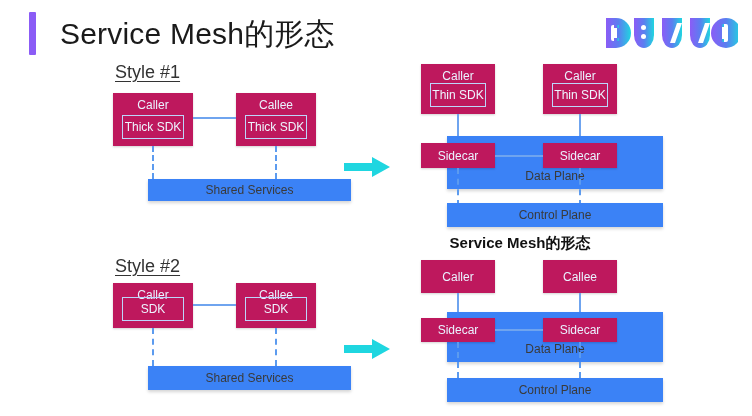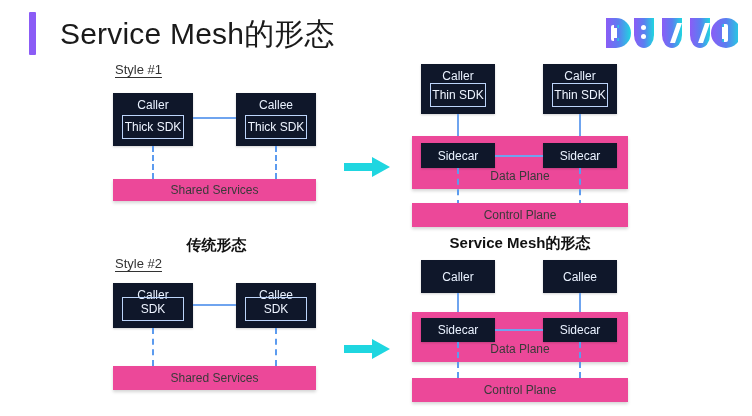--- a/index.html
+++ b/index.html
@@ -24,50 +24,51 @@
 
   
   .logo{
     position:absolute;right:14px;top:16px;
     display:flex;align-items:center;gap:3px;
   }
   .logo svg{display:block;}
 
   
   .lbl-style{
-    position:absolute;font-size:13px;color:#333;
+    position:absolute;font-size:18px;color:#333;
     text-decoration:underline;text-underline-offset:3px;white-space:nowrap;
   }
   .lbl-section{
     position:absolute;font-size:15px;font-weight:bold;color:#111;
     white-space:nowrap;text-align:center;
   }
 
   .node{
-    position:absolute;background:#0f172a;box-sizing:border-box;
+    position:absolute;background:#be185d;box-sizing:border-box;
     box-shadow:0 1px 2px rgba(0,0,0,.18);
   }
   .node .node-title{
     position:absolute;left:0;right:0;top:5px;
     text-align:center;color:#eaf2ff;font-size:12px;line-height:14px;
     white-space:nowrap;
   }
   .node.center-only .node-title{
     top:50%;transform:translateY(-50%);
   }
   .sdk{
     position:absolute;left:9px;right:9px;bottom:7px;height:24px;
     border:1px solid #bdd5fb;box-sizing:border-box;
     display:flex;align-items:center;justify-content:center;
     color:#eef4ff;font-size:12px;white-space:nowrap;
   }
 
   .panel{
-    position:absolute;background:#ec4899;box-sizing:border-box;
+    position:absolute;background:#3b82f6;box-sizing:border-box;
     box-shadow:0 2px 3px rgba(0,0,0,.17);
+    margin-left:35px;
   }
   .panel-label{
     position:absolute;left:0;right:0;bottom:6px;text-align:center;
     color:#3a3a3a;font-size:12px;white-space:nowrap;
   }
   .panel.center .panel-label{
     bottom:auto;top:50%;transform:translateY(-50%);
   }
 
   .hline{position:absolute;height:2px;background:#6fa4ef;}
@@ -174,21 +175,20 @@
   <div class="panel center" style="left:412px;top:203px;width:216px;height:24px;">
     <div class="panel-label">Control Plane</div>
   </div>
 
   <div class="arrow" style="left:344px;top:155px;">
     <svg width="46" height="24" viewBox="0 0 46 24" aria-hidden="true">
       <path d="M0 8 H28 V2 L46 12 L28 22 V16 H0 Z" fill="#1fd6e0"></path>
     </svg>
   </div>
 
-  <div class="lbl-section" style="left:115px;top:236px;width:203px;">传统形态</div>
   <div class="lbl-section" style="left:412px;top:234px;width:216px;">Service Mesh的形态</div>
 
   <div class="lbl-style" style="left:115px;top:256px;">Style #2</div>
 
   <div class="node" style="left:113px;top:283px;width:80px;height:45px;">
     <div class="node-title">Caller</div>
     <div class="sdk">SDK</div>
   </div>
 
   <div class="node" style="left:236px;top:283px;width:80px;height:45px;">

